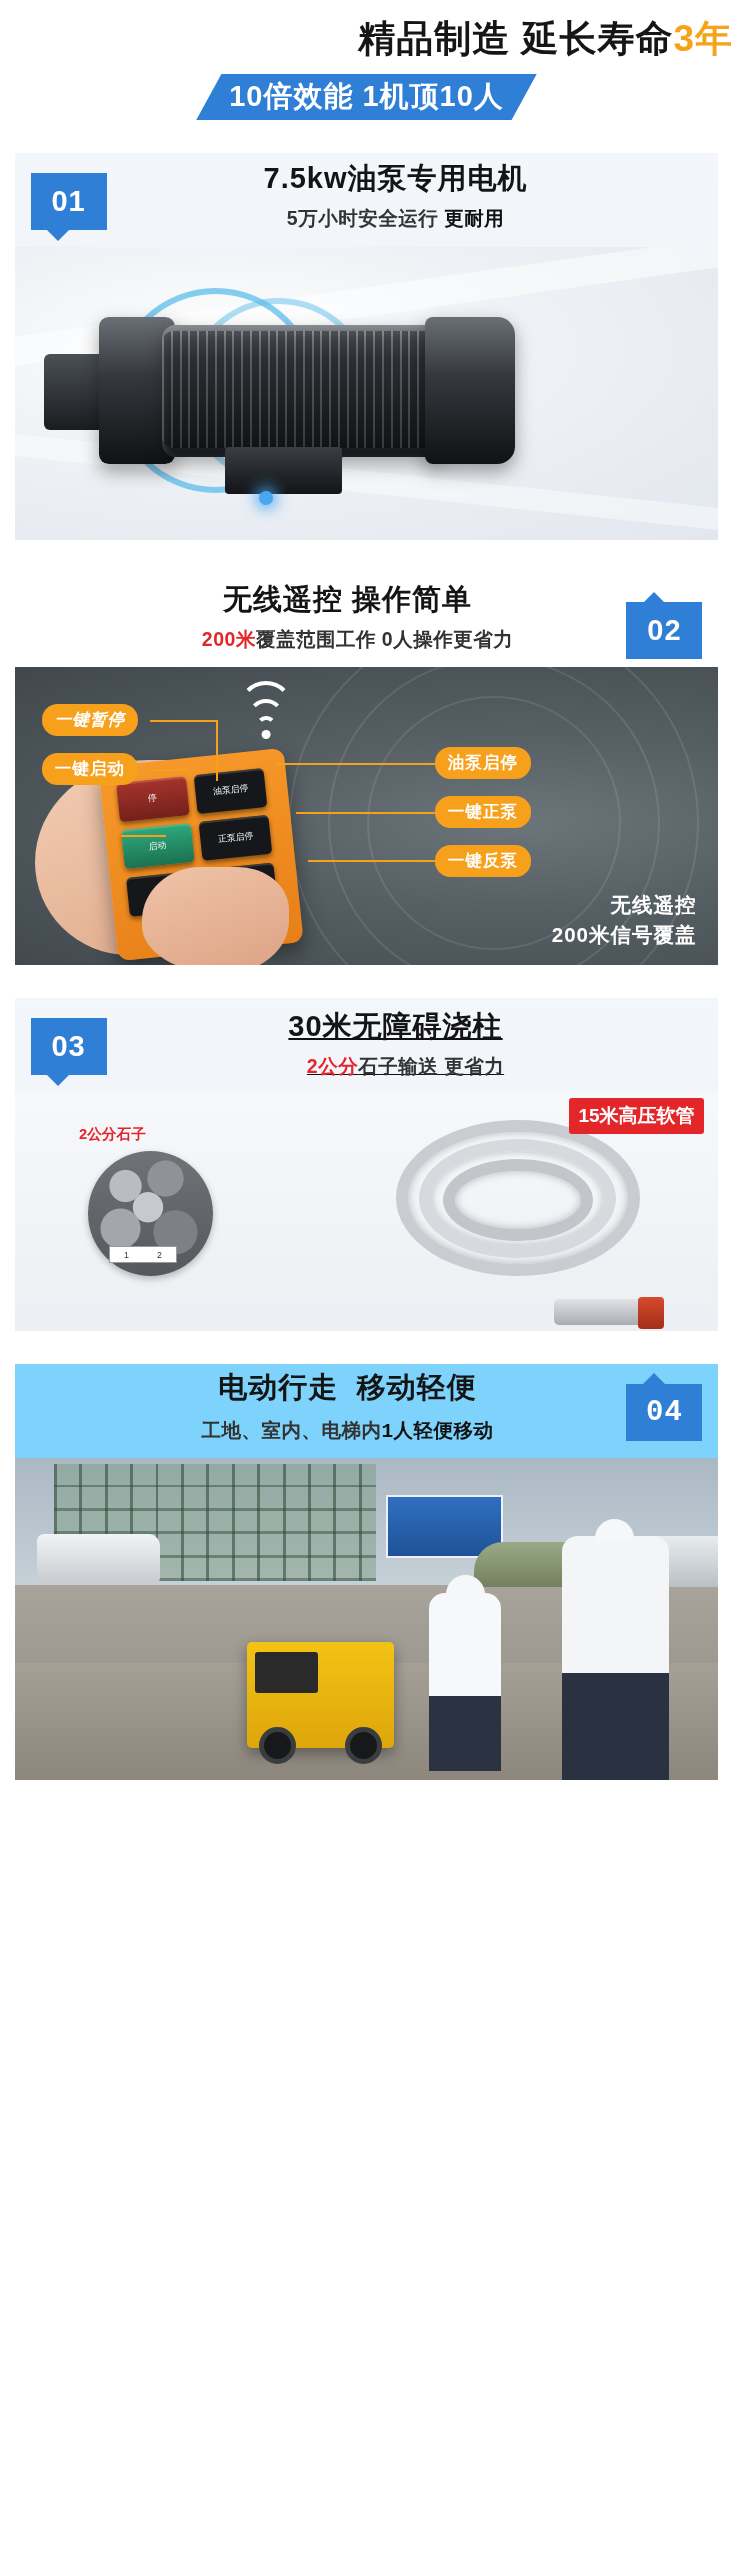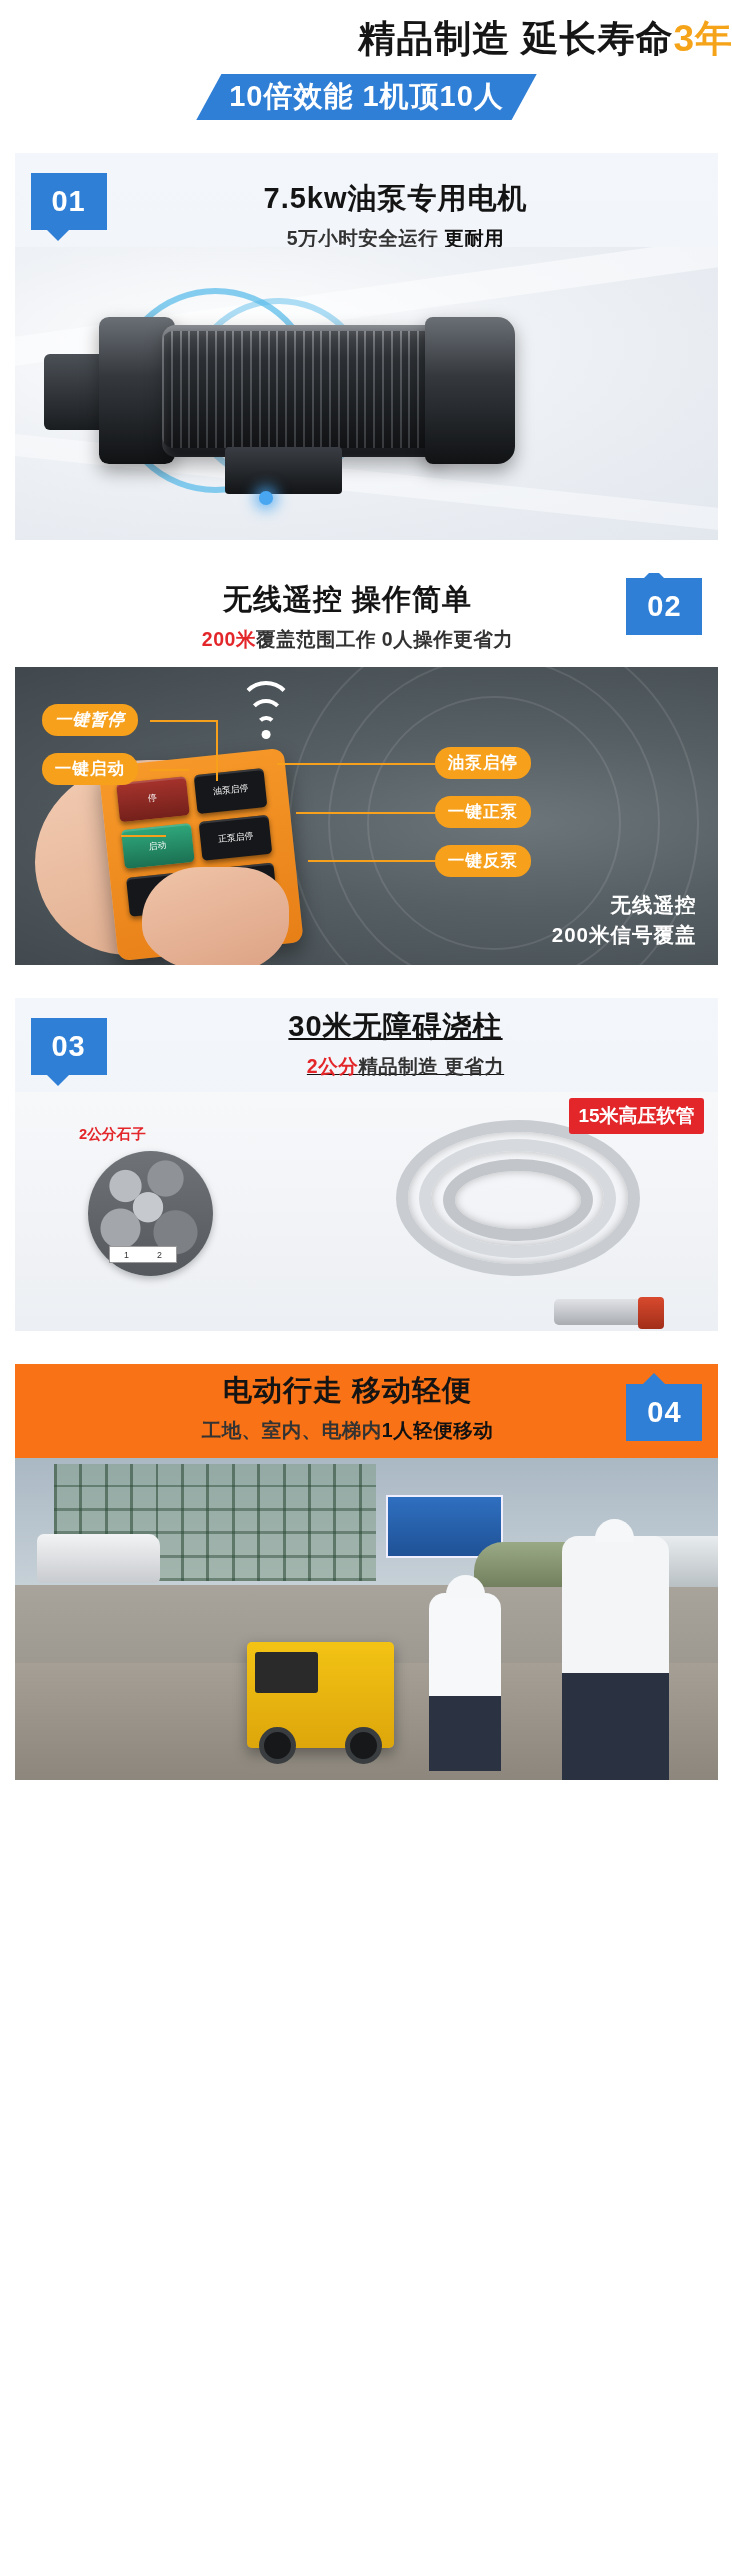--- a/index.html
+++ b/index.html
@@ -236,21 +236,21 @@
     <div class="banner">10倍效能 1机顶10人</div>
   </div>
 </div>
 
 <div class="v-gap"></div>
 
 <div class="section">
   <div class="panel">
     <div class="head-row">
       <div class="num-badge" style="left:15.6px; top:19.5px;">01</div>
-      <div class="titles" style="position:absolute; left:107px; top:27px; width:547px;">
+      <div class="titles" style="position:absolute; left:107px; top:7px; width:547px;">
         <div class="t1">7.5kw油泵专用电机</div>
         <div class="t2">
           <span>5万小时安全运行 </span><span class="dark">更耐用</span>
         </div>
       </div>
     </div>
 
     <div class="photo ph1">
       <div class="swoosh" style="left:-39px; top:39px; width:801px; height:29px; transform:rotate(-8deg); opacity:.6;"></div>
       <div class="swoosh" style="left:-39px; top:225px; width:801px; height:21.5px; transform:rotate(6deg); opacity:.5;"></div>
@@ -269,21 +269,21 @@
       </div>
     </div>
   </div>
 </div>
 
 <div class="v-gap"></div>
 
 <div class="section">
   <div class="panel" style="background:#ffffff;">
     <div class="head-row">
-      <div class="num-badge right" style="right:15.6px; top:5px;">02</div>
+      <div class="num-badge right" style="right:15.6px; top:29px;">02</div>
       <div class="titles" style="position:absolute; left:59px; top:7.8px; width:547px;">
         <div class="t1">无线遥控 操作简单</div>
         <div class="t2">
           <span class="red">200米</span><span>覆盖范围工作  0人操作更省力</span>
         </div>
       </div>
     </div>
 
     <div class="photo ph2">
       <div class="wave-rings">
@@ -349,21 +349,21 @@
 
 <div class="v-gap"></div>
 
 <div class="section">
   <div class="panel">
     <div class="head-row">
       <div class="num-badge" style="left:15.6px; top:19.5px;">03</div>
       <div class="titles" style="position:absolute; left:107px; top:9.8px; width:547px;text-decoration:underline;">
         <div class="t1">30米无障碍浇柱</div>
         <div class="t2">
-          <span class="red">2公分</span><span>精品制造 更省力</span>
+          <span class="red">2公分</span><span>石子输送 更省力</span>
         </div>
       </div>
     </div>
 
     <div class="photo ph3">
       <div class="hose">
         <i style="left:9.8px; top:9.8px; width:244px; height:156px;"></i>
         <i style="left:33px; top:29px; width:197px; height:119px; border-color:#d6d9de;"></i>
         <i style="left:57px; top:49px; width:150px; height:82px; border-color:#c2c5ca;"></i>
       </div>
@@ -377,21 +377,21 @@
         <span>1</span>
         <span>2</span>
       </div>
     </div>
   </div>
 </div>
 
 <div class="v-gap"></div>
 
 <div class="section">
-  <div class="panel" style="background:#f97316;">
+  <div class="panel" style="background:#7dd3fc;font-family:Liberation Mono, monospace;">
     <div class="head-row">
       <div class="num-badge right" style="right:15.6px; top:19.5px;">04</div>
       <div class="titles" style="position:absolute; left:59px; top:7.8px; width:547px;">
         <div class="t1">电动行走 移动轻便</div>
         <div class="t2">
           <span>工地、室内、电梯内</span><span class="dark">1人轻便移动</span>
         </div>
       </div>
     </div>
 

